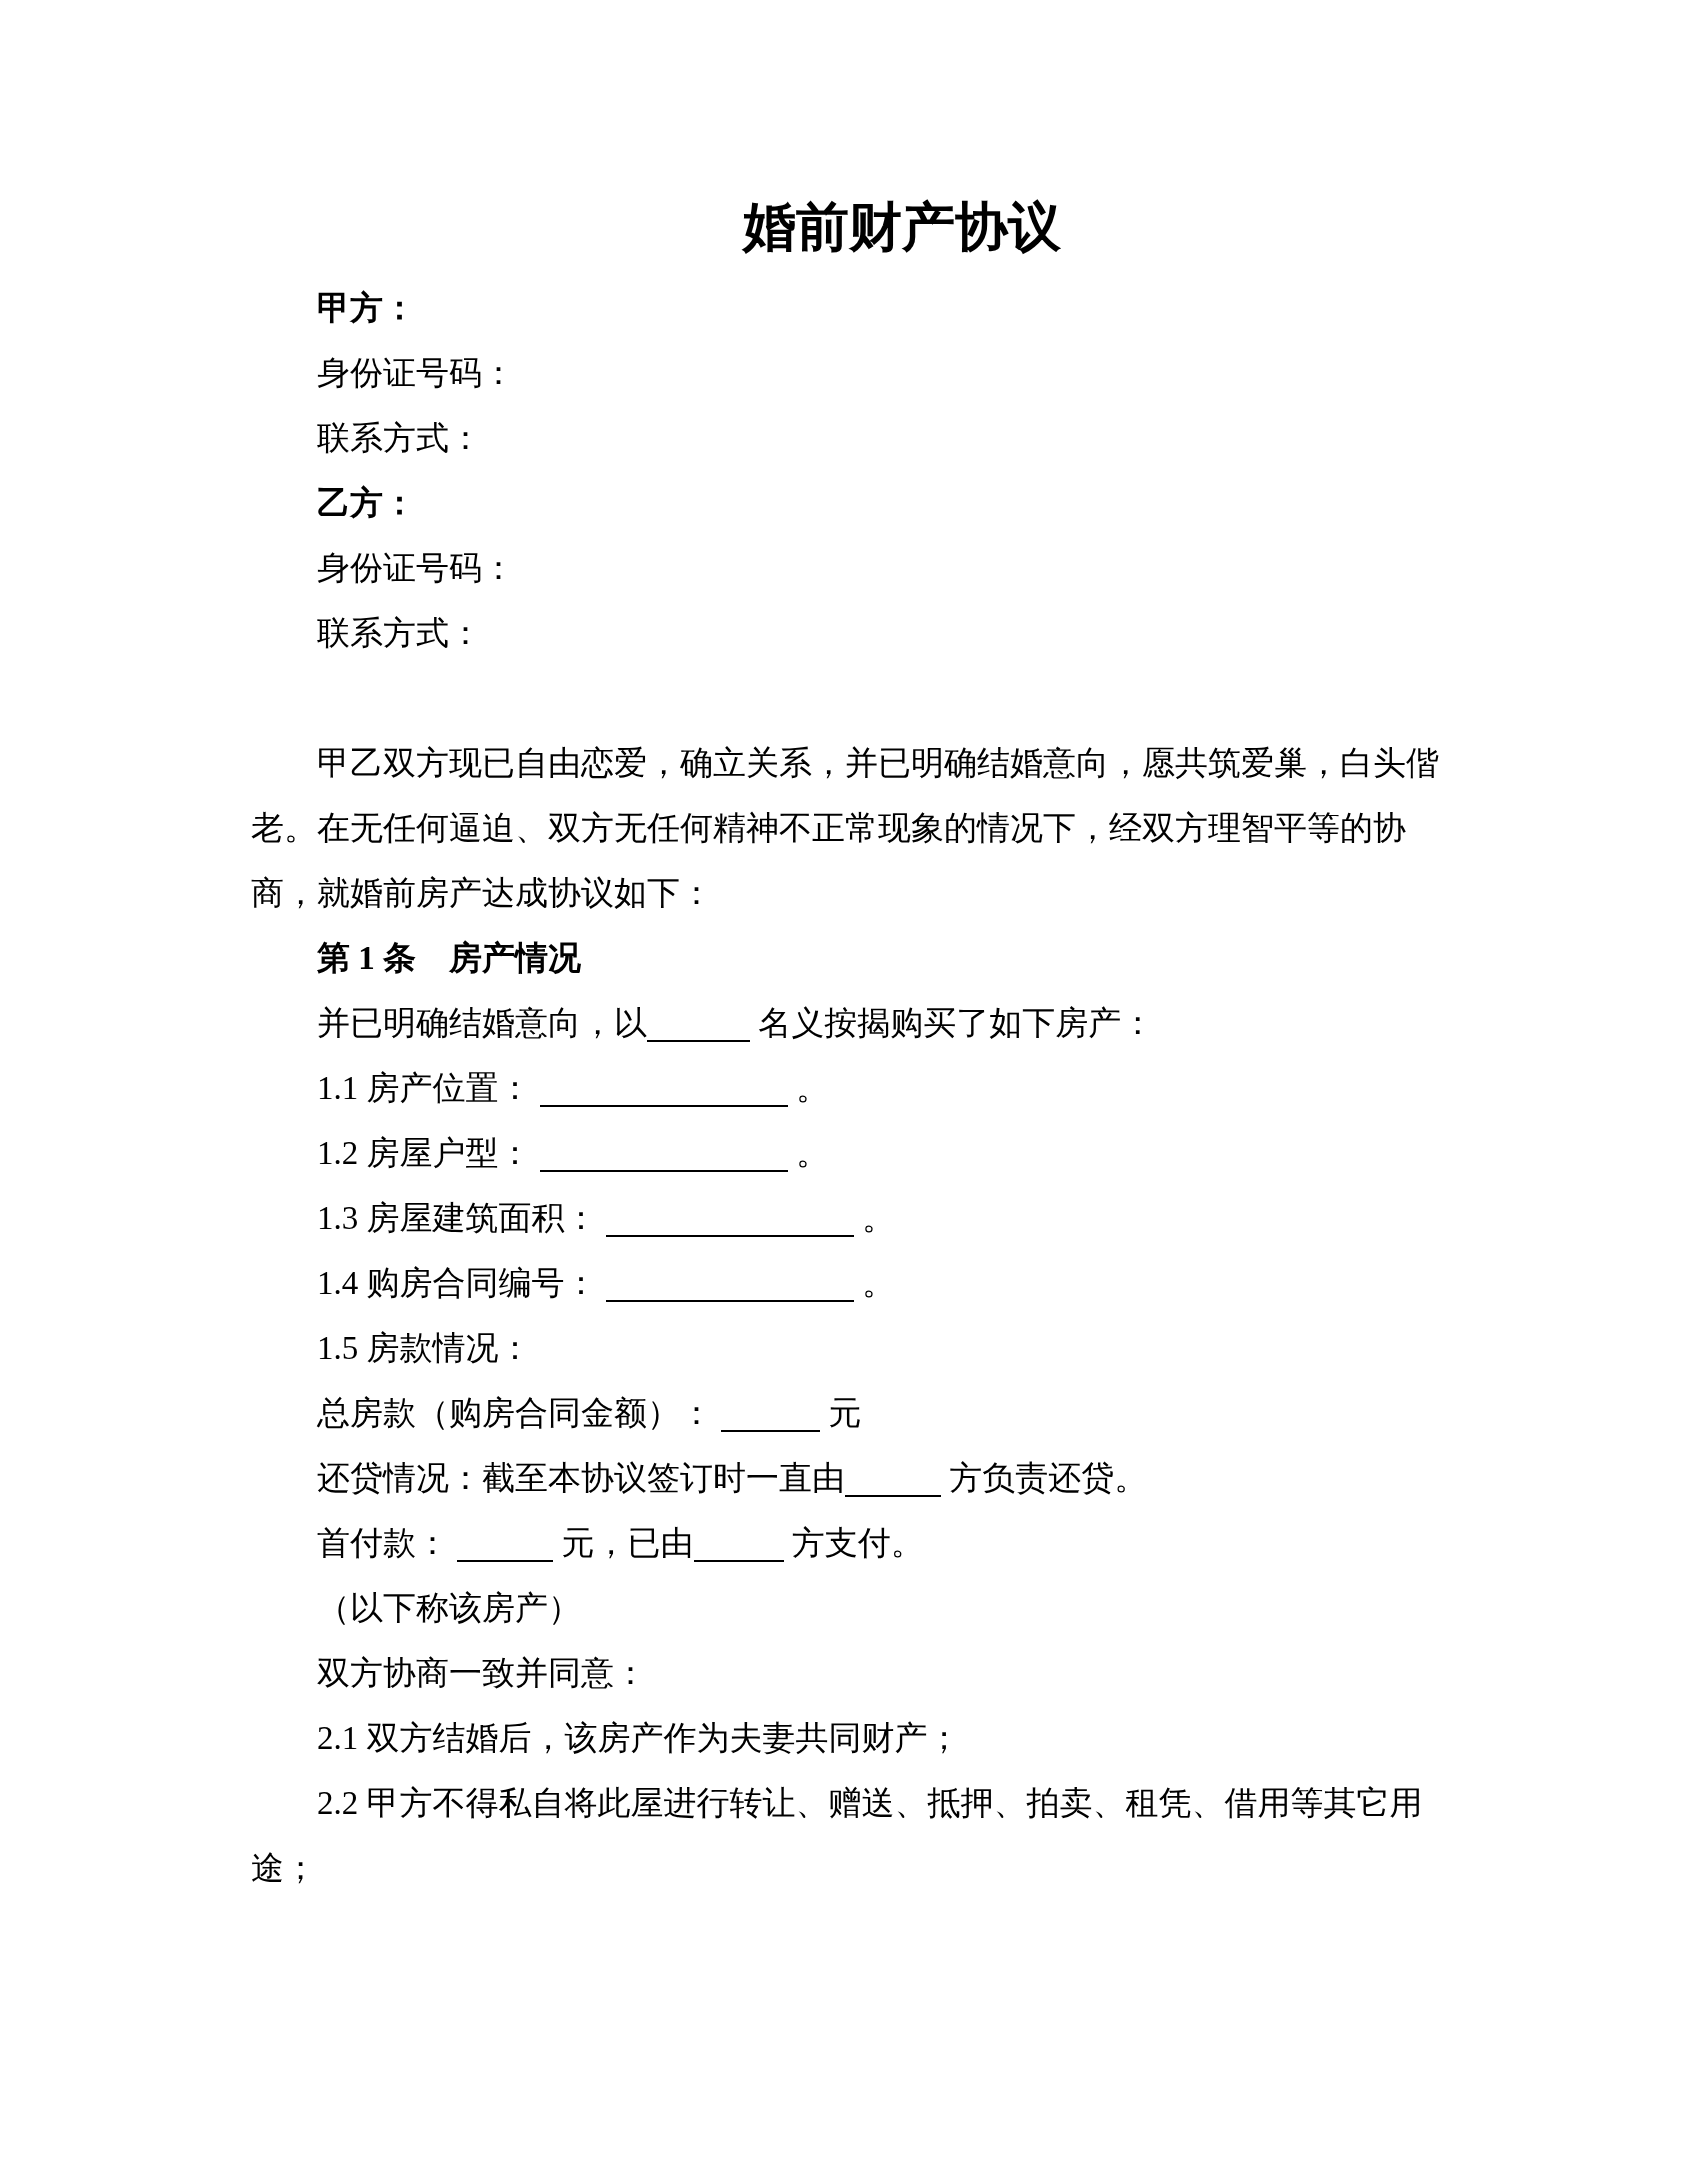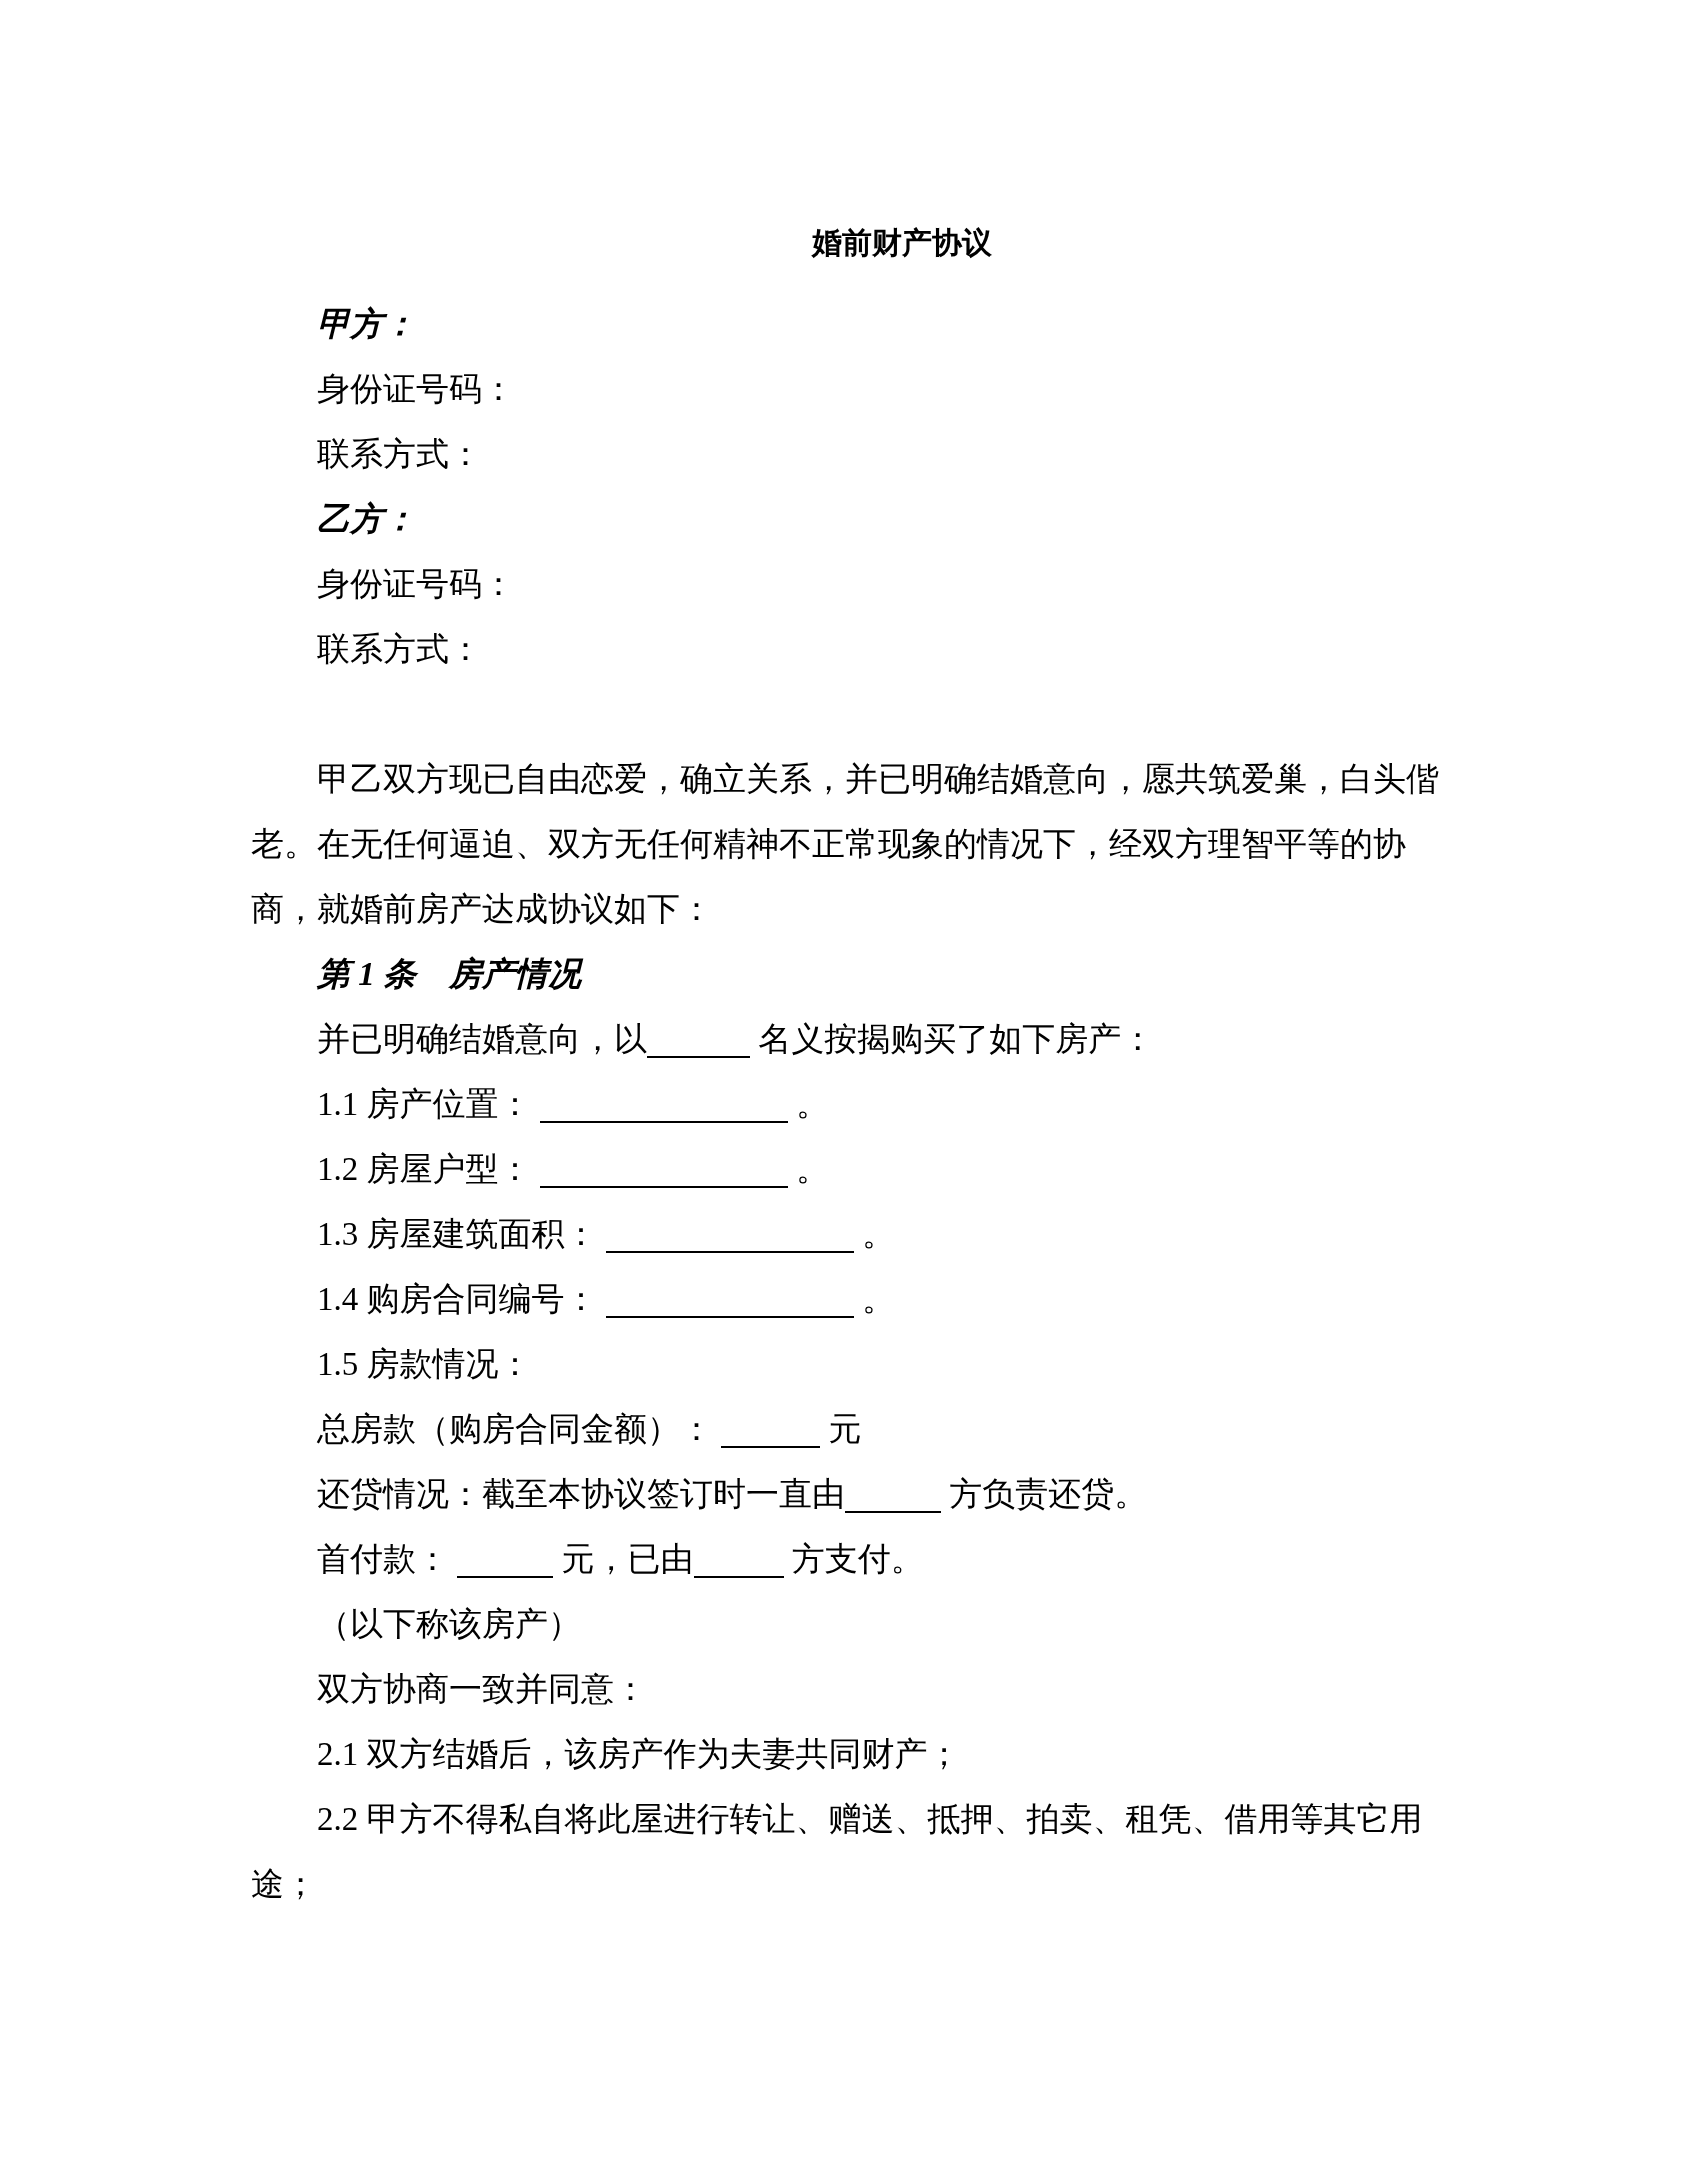--- a/index.html
+++ b/index.html
@@ -8,40 +8,40 @@
     width:1686px;
     height:2182px;
     background:#ffffff;
     color:#000000;
     font-family:"Liberation Serif","DejaVu Serif",serif;
     box-sizing:border-box;
     padding-top:195px;
     overflow:hidden;
   }
   .title{
-    margin:16px;
-    font-size:30px;
+    margin:0;
+    font-size:53px;
     font-weight:bold;
     line-height:64px;
     text-align:center;
     padding-left:118px; 
     white-space:pre;
   }
   .content{
     margin:17.4px 0 0 251px;
     width:1209px;
     font-size:33px;
   }
   .line{
     height:65px;
     line-height:65px;
     white-space:pre;
   }
   .line.indent{padding-left:66px;}
-  .line.bold{font-weight:bold;font-style:italic;}
+  .line.bold{font-weight:bold;}
   .blank{
     display:inline-block;
     height:37px;
     border-bottom:2.8px solid #000000;
     vertical-align:-7.3px;
   }
 </style>
 </head>
 <body>
 

